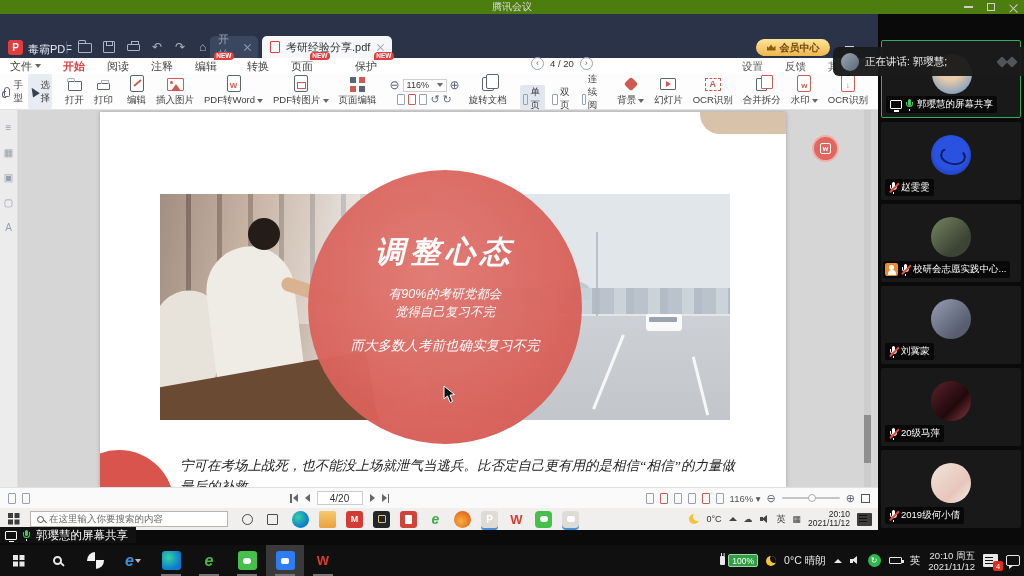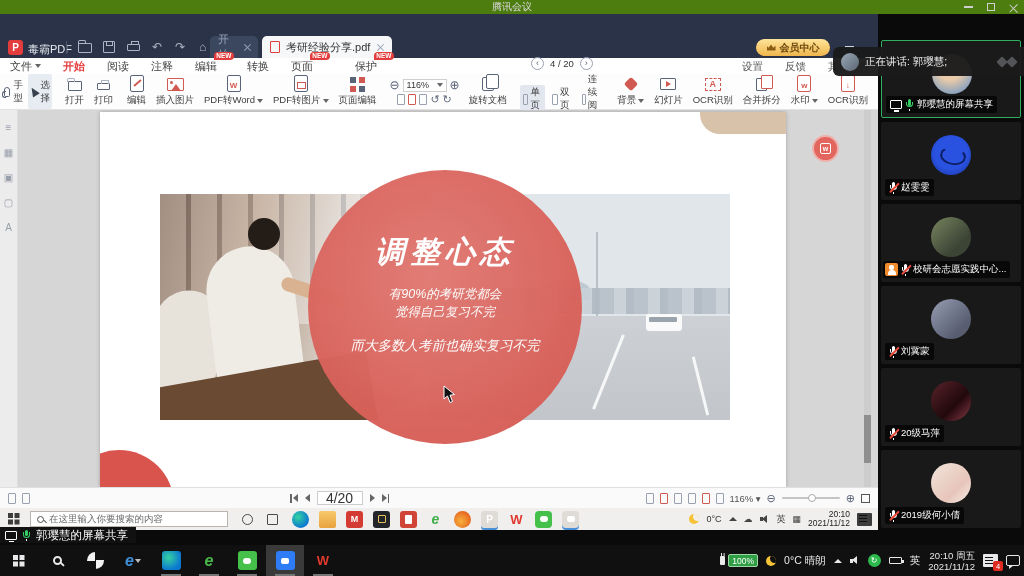--- a/index.html
+++ b/index.html
@@ -161,21 +161,21 @@
 
   
   .statusbar { position:absolute; left:0; top:487px; width:878px; height:21px; background:#fafafa;
     border-top:1px solid #e0e0e0; display:flex; align-items:center; font-size:9.5px; color:#555; }
   .sb-left { display:flex; gap:6px; margin-left:8px; }
   .sb-nav { position:absolute; left:290px; display:flex; align-items:center; gap:7px; }
   .tri-l { width:0; height:0; border-top:4px solid transparent; border-bottom:4px solid transparent; border-right:5.5px solid #666; }
   .tri-r { width:0; height:0; border-top:4px solid transparent; border-bottom:4px solid transparent; border-left:5.5px solid #666; }
   .tbar { width:1.5px; height:9px; background:#666; }
   .edge-l, .edge-r { display:flex; align-items:center; gap:1px; }
-  .sb-pagebox { width:46px; height:14px; border:1px solid #ccc; background:#fff; display:flex; align-items:center; justify-content:center; font-size:14px; color:#333; }
+  .sb-pagebox { width:46px; height:14px; border:1px solid #ccc; background:#fff; display:flex; align-items:center; justify-content:center; font-size:10px; color:#333; }
   .sb-right { position:absolute; right:8px; display:flex; align-items:center; gap:6px; }
   .slider { width:58px; height:2px; background:#c4c4c4; position:relative; border-radius:1px; }
   .slider i { position:absolute; left:26px; top:-3px; width:8px; height:8px; border-radius:50%; background:#fff; border:1px solid #aaa; }
   .ic-fs { width:9px; height:9px; border:1.4px solid #555; }
 
   
   .r-taskbar { position:absolute; left:0; top:508px; width:878px; height:22px; background:#f1efed;
     display:flex; align-items:center; }
   .win-logo { position:relative; width:12px; height:12px; }
   .win-logo::before { content:""; position:absolute; left:0; top:0; width:5px; height:5px; background:#3c3c3c;
@@ -550,20 +550,24 @@
       <div class="big-circle">
         <div class="bc-title">调整心态</div>
         <div class="bc-sub">
           <div>有90%的考研党都会</div>
           <div>觉得自己复习不完</div>
         </div>
         <div class="bc-sub3">而大多数人考前也确实复习不完</div>
       </div>
 
       <div class="bl-arc"></div>
+      <div class="slide-footer">
+        <div>宁可在考场上战死，也不能没上场就泄气当逃兵。比否定自己更有用的是相信“相信”的力量做</div>
+        <div>最后的补救。</div>
+      </div>
     </div>
 
     <div class="float-btn">
         <i>w</i>
       </div>
     <div class="pdf-scroll">
         <div class="pdf-thumb"></div>
       </div>
 
     <svg class="cursor" width="13" height="19">

